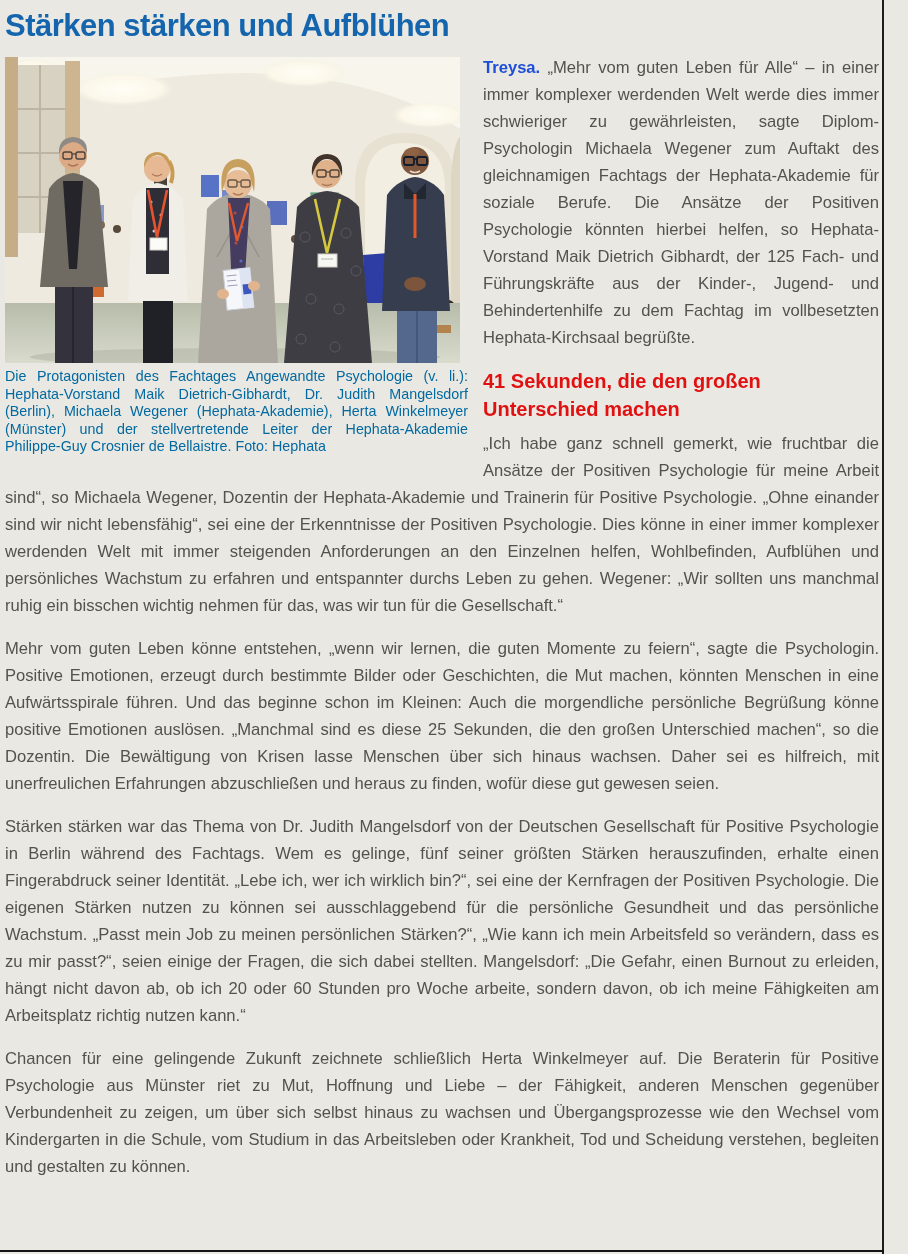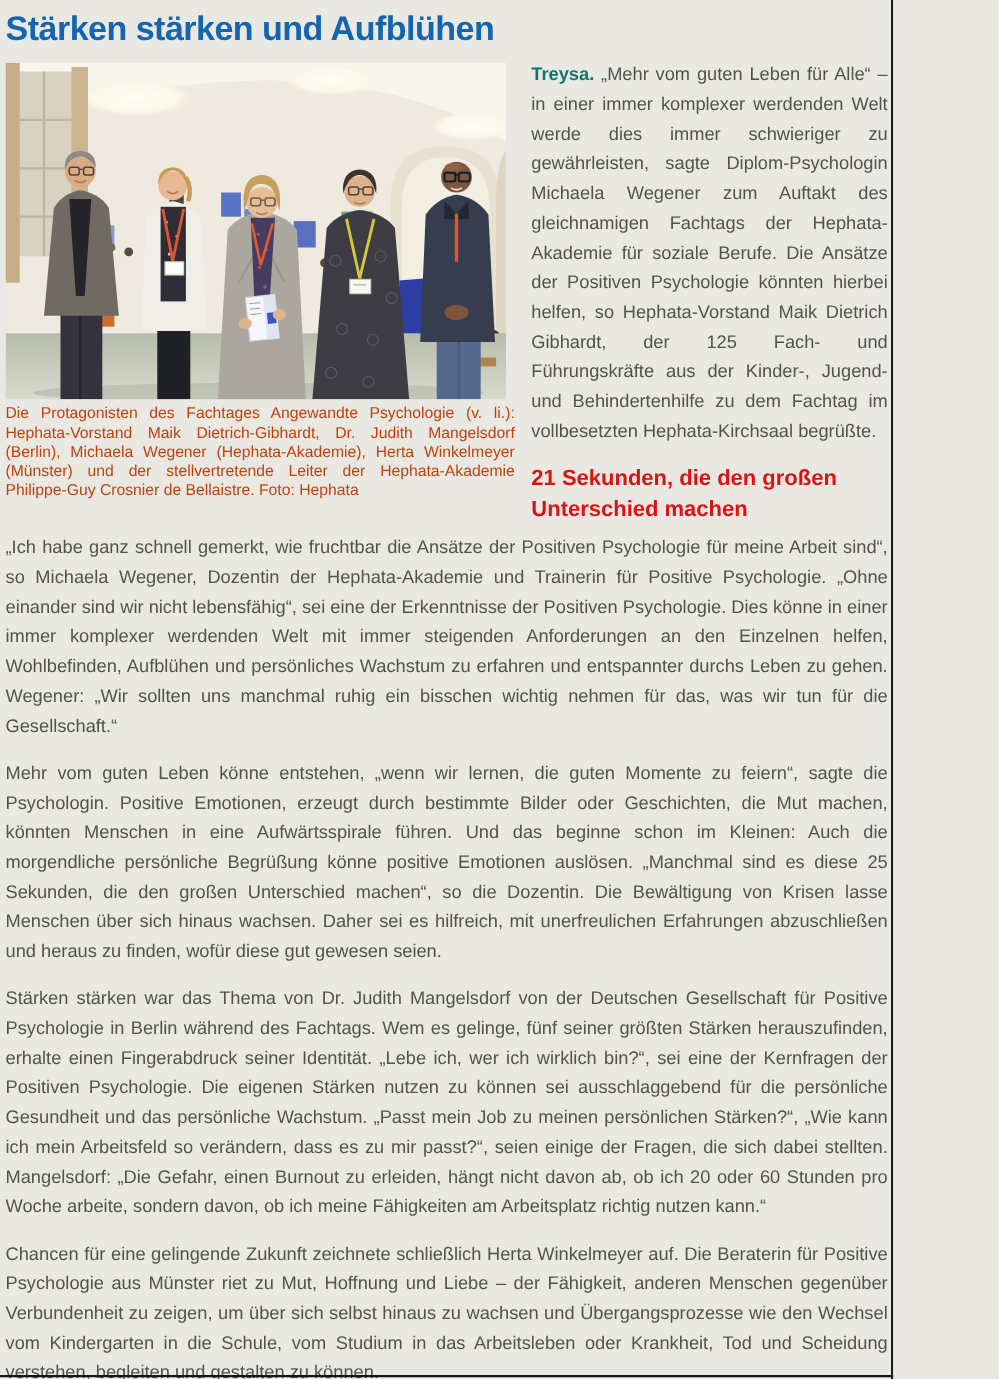--- a/index.html
+++ b/index.html
@@ -4,48 +4,48 @@
 <style>
   html,body{margin:0;padding:0;}
   body{
     width:908px;height:1254px;overflow:hidden;
     background:#e9e8e2;
     font-family:"Liberation Sans","DejaVu Sans",sans-serif;
     position:relative;
   }
   .page{
     box-sizing:border-box;
-    width:812px;height:1254px;
+    width:884px;height:1254px;
     padding:4px 5px 0 5px;
     position:relative;
     overflow:hidden;
   }
   .right-edge{position:absolute;top:0;right:0;width:2px;height:1254px;background:#1c1c1c;}
   .bottom-edge{position:absolute;left:0;bottom:2px;width:908px;height:2px;background:#141414;}
   h1.title{
     margin:4px 0 10px 0;
     font-size:31px;line-height:36px;font-weight:700;
     color:#1465ae;letter-spacing:-0.5px;
   }
   figure.article-figure{
     float:left;width:463px;
     margin:3px 15px 6px 0;padding:0;
   }
   .photo-frame{width:455px;height:306px;display:block;}
   figcaption{
     margin-top:5px;
     font-size:14.3px;line-height:17.6px;
-    color:#c2410c;text-align:justify;
+    color:#0369a1;text-align:justify;
   }
   p.body-text{
     margin:0 0 16px 0;
     font-size:16.6px;line-height:27px;
     color:#53524c;text-align:justify;
   }
-  p.body-text b{color:#0f766e;}
+  p.body-text b{color:#1d4ed8;}
   h2.section-heading{
     margin:15px 0 7px 0;
     font-size:20px;line-height:28px;font-weight:700;
     color:#e11111;
   }
 </style>
 </head>
 <body>
 
 <div class="page">
@@ -204,21 +204,21 @@
         <rect x="412" y="100" width="10" height="8" rx="2" fill="none" stroke="#141c2b" stroke-width="1.8"></rect>
         <path d="M408,102 h5" stroke="#141c2b" stroke-width="1.6"></path>
         <path d="M405,114 q5,3 10,0" stroke="#e8d9c8" stroke-width="1.6" fill="none"></path>
       </g>
     </svg>
     <figcaption>Die Protagonisten des Fachtages Angewandte Psychologie (v. li.): Hephata-Vorstand Maik Dietrich-Gibhardt, Dr. Judith Mangelsdorf (Berlin), Michaela Wegener (Hephata-Akademie), Herta Winkelmeyer (Münster) und der stellvertretende Leiter der Hephata-Akademie Philippe-Guy Crosnier de Bellaistre. Foto: Hephata</figcaption>
   </figure>
 
   <p class="body-text"><b>Treysa.</b> <span>„Mehr vom guten Leben für Alle“ – in einer immer komplexer werdenden Welt werde dies immer schwieriger zu gewährleisten, sagte Diplom-Psychologin Michaela Wegener zum Auftakt des gleichnamigen Fachtags der Hephata-Akademie für soziale Berufe. Die Ansätze der Positiven Psychologie könnten hierbei helfen, so Hephata-Vorstand Maik Dietrich Gibhardt, der 125 Fach- und Führungskräfte aus der Kinder-, Jugend- und Behindertenhilfe zu dem Fachtag im vollbesetzten Hephata-Kirchsaal begrüßte.</span></p>
 
-  <h2 class="section-heading">21 Sekunden, die den großen Unterschied machen</h2>
+  <h2 class="section-heading">41 Sekunden, die den großen Unterschied machen</h2>
 
   <p class="body-text">„Ich habe ganz schnell gemerkt, wie fruchtbar die Ansätze der Positiven Psychologie für meine Arbeit sind“, so Michaela Wegener, Dozentin der Hephata-Akademie und Trainerin für Positive Psychologie. „Ohne einander sind wir nicht lebensfähig“, sei eine der Erkenntnisse der Positiven Psychologie. Dies könne in einer immer komplexer werdenden Welt mit immer steigenden Anforderungen an den Einzelnen helfen, Wohlbefinden, Aufblühen und persönliches Wachstum zu erfahren und entspannter durchs Leben zu gehen. Wegener: „Wir sollten uns manchmal ruhig ein bisschen wichtig nehmen für das, was wir tun für die Gesellschaft.“</p>
 
   <p class="body-text">Mehr vom guten Leben könne entstehen, „wenn wir lernen, die guten Momente zu feiern“, sagte die Psychologin. Positive Emotionen, erzeugt durch bestimmte Bilder oder Geschichten, die Mut machen, könnten Menschen in eine Aufwärtsspirale führen. Und das beginne schon im Kleinen: Auch die morgendliche persönliche Begrüßung könne positive Emotionen auslösen. „Manchmal sind es diese 25 Sekunden, die den großen Unterschied machen“, so die Dozentin. Die Bewältigung von Krisen lasse Menschen über sich hinaus wachsen. Daher sei es hilfreich, mit unerfreulichen Erfahrungen abzuschließen und heraus zu finden, wofür diese gut gewesen seien.</p>
 
 
   <p class="body-text">Stärken stärken war das Thema von Dr. Judith Mangelsdorf von der Deutschen Gesellschaft für Positive Psychologie in Berlin während des Fachtags. Wem es gelinge, fünf seiner größten Stärken herauszufinden, erhalte einen Fingerabdruck seiner Identität. „Lebe ich, wer ich wirklich bin?“, sei eine der Kernfragen der Positiven Psychologie. Die eigenen Stärken nutzen zu können sei ausschlaggebend für die persönliche Gesundheit und das persönliche Wachstum. „Passt mein Job zu meinen persönlichen Stärken?“, „Wie kann ich mein Arbeitsfeld so verändern, dass es zu mir passt?“, seien einige der Fragen, die sich dabei stellten. Mangelsdorf: „Die Gefahr, einen Burnout zu erleiden, hängt nicht davon ab, ob ich 20 oder 60 Stunden pro Woche arbeite, sondern davon, ob ich meine Fähigkeiten am Arbeitsplatz richtig nutzen kann.“</p>
 
   <p class="body-text">Chancen für eine gelingende Zukunft zeichnete schließlich Herta Winkelmeyer auf. Die Beraterin für Positive Psychologie aus Münster riet zu Mut, Hoffnung und Liebe – der Fähigkeit, anderen Menschen gegenüber Verbundenheit zu zeigen, um über sich selbst hinaus zu wachsen und Übergangsprozesse wie den Wechsel vom Kindergarten in die Schule, vom Studium in das Arbeitsleben oder Krankheit, Tod und Scheidung verstehen, begleiten und gestalten zu können.</p>
 

